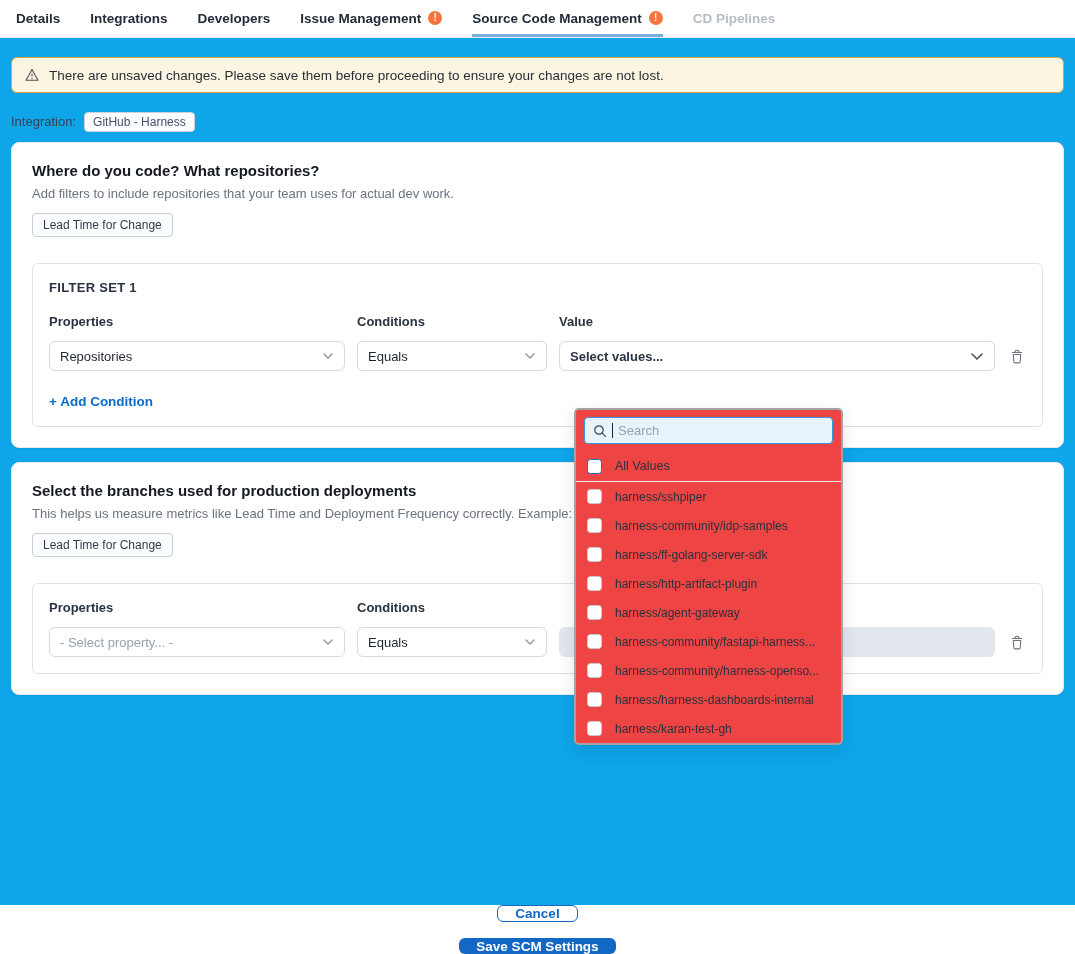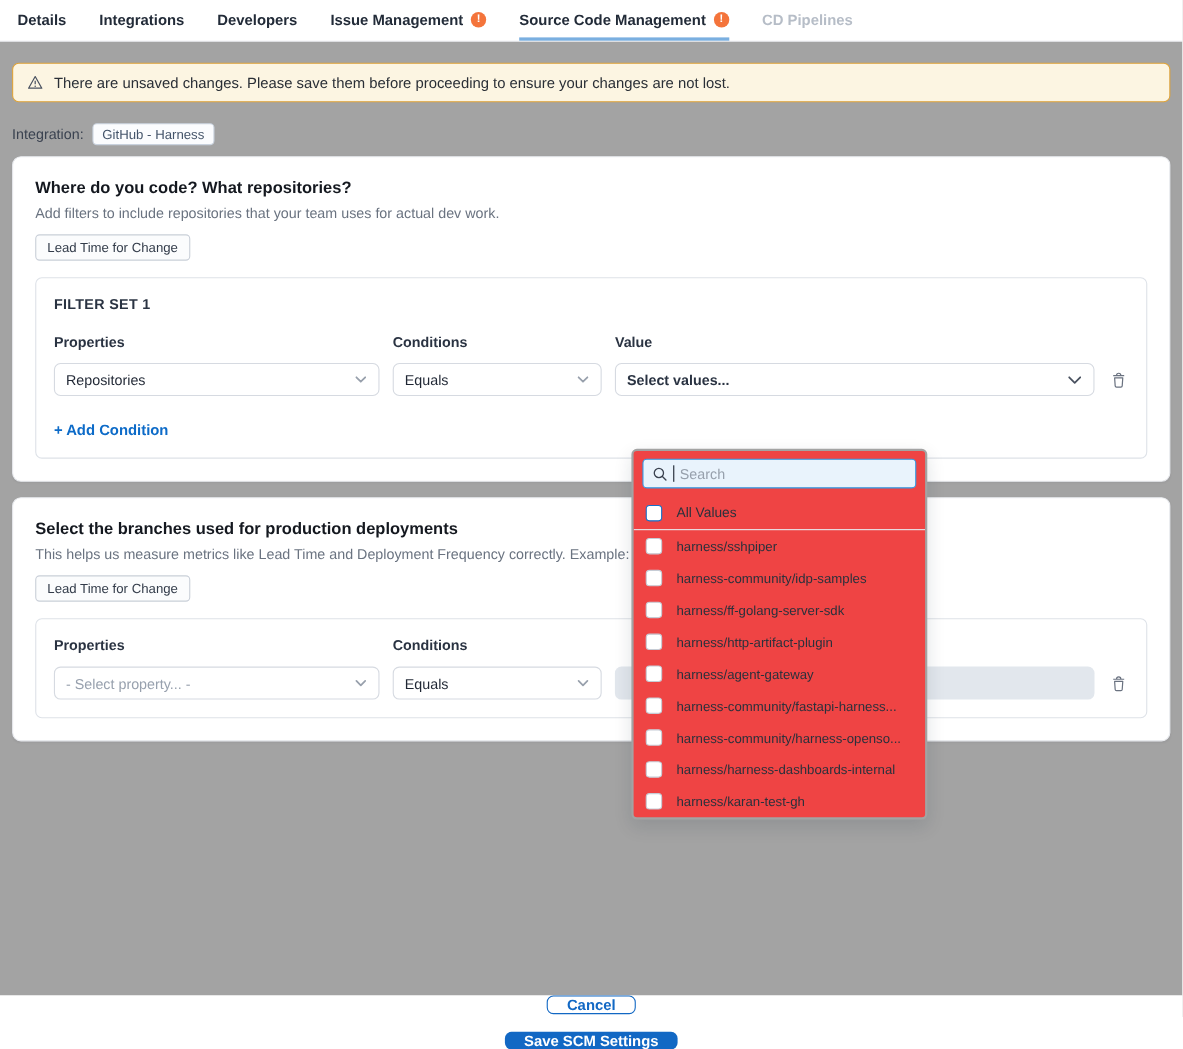--- a/index.html
+++ b/index.html
@@ -17,32 +17,32 @@
   .page-subtitle{font-size:13px;color:#5E6774;}
   
   .tabs{display:flex;gap:30px;padding:0 16px;border-bottom:1px solid #E7E9ED;background:#fff;height:38px;}
   .tab{display:flex;align-items:center;gap:7px;font-size:13.5px;font-weight:600;color:#222B38;
        border-bottom:3px solid transparent;padding-top:2px;cursor:pointer;white-space:nowrap;}
   .tab.active{border-bottom-color:#7AAFE0;}
   .tab.disabled{color:#B6BDC7;cursor:default;}
   .badge{width:14px;height:14px;border-radius:50%;background:#F4743B;color:#fff;font-size:10px;
          font-weight:700;display:inline-flex;align-items:center;justify-content:center;line-height:1;}
   
-  .content{flex:1;background:#a3a3a3;padding:19px 11px 0;}
+  .content{flex:1;background:#0ea5e9;padding:19px 11px 0;}
   .banner{display:flex;align-items:center;gap:9px;background:#FCF5E2;border:1px solid #DFA339;
           border-radius:6px;padding:0 12px;height:36px;font-size:13.5px;color:#2A2F36;}
   .integration-row{display:flex;align-items:center;gap:8px;margin-top:18px;font-size:13px;color:#3A4250;height:21px;}
   .chip-sm{border:1px solid #C9D2DE;border-radius:4px;background:#FBFCFE;padding:2px 8px;font-size:12px;color:#44546A;}
   .card{background:#fff;border:1px solid #E9EBEF;border-radius:8px;box-shadow:0 1px 2px rgba(16,24,40,.05);
         padding:19px 20px 20px;margin-top:10px;}
   .card-title{font-size:15px;font-weight:700;color:#14181F;}
   .card-desc{font-size:13px;color:#6A7380;margin-top:7px;white-space:nowrap;overflow:hidden;}
   .chip{display:inline-block;border:1px solid #C9CFD8;border-radius:4px;background:#FBFCFD;
         padding:4px 10px;font-size:12px;color:#333C4A;margin-top:12px;}
-  .panel{border:1px solid #DEE2E8;border-radius:6px;padding:16px;margin-top:15px;}
+  .panel{border:1px solid #DEE2E8;border-radius:6px;padding:16px;margin-top:26px;}
   .fs-title{font-size:13px;font-weight:700;color:#2A3342;letter-spacing:.3px;}
   .grid{display:grid;grid-template-columns:296px 190px 436px 20px;column-gap:12px;align-items:center;}
   .labels{margin-top:19px;}
   .controls{margin-top:12px;}
   .col-label{font-size:13px;font-weight:700;color:#2A3342;}
   .select{height:30px;border:1px solid #D6DAE1;border-radius:6px;background:#fff;display:flex;
           align-items:center;justify-content:space-between;padding:0 10px;font-size:13px;color:#1F2633;cursor:pointer;}
   .select .ph{color:#98A1AE;}
   .select .strong{font-weight:600;color:#2A3342;}
   .disabled-input{height:30px;border-radius:6px;background:#E2E7ED;}

